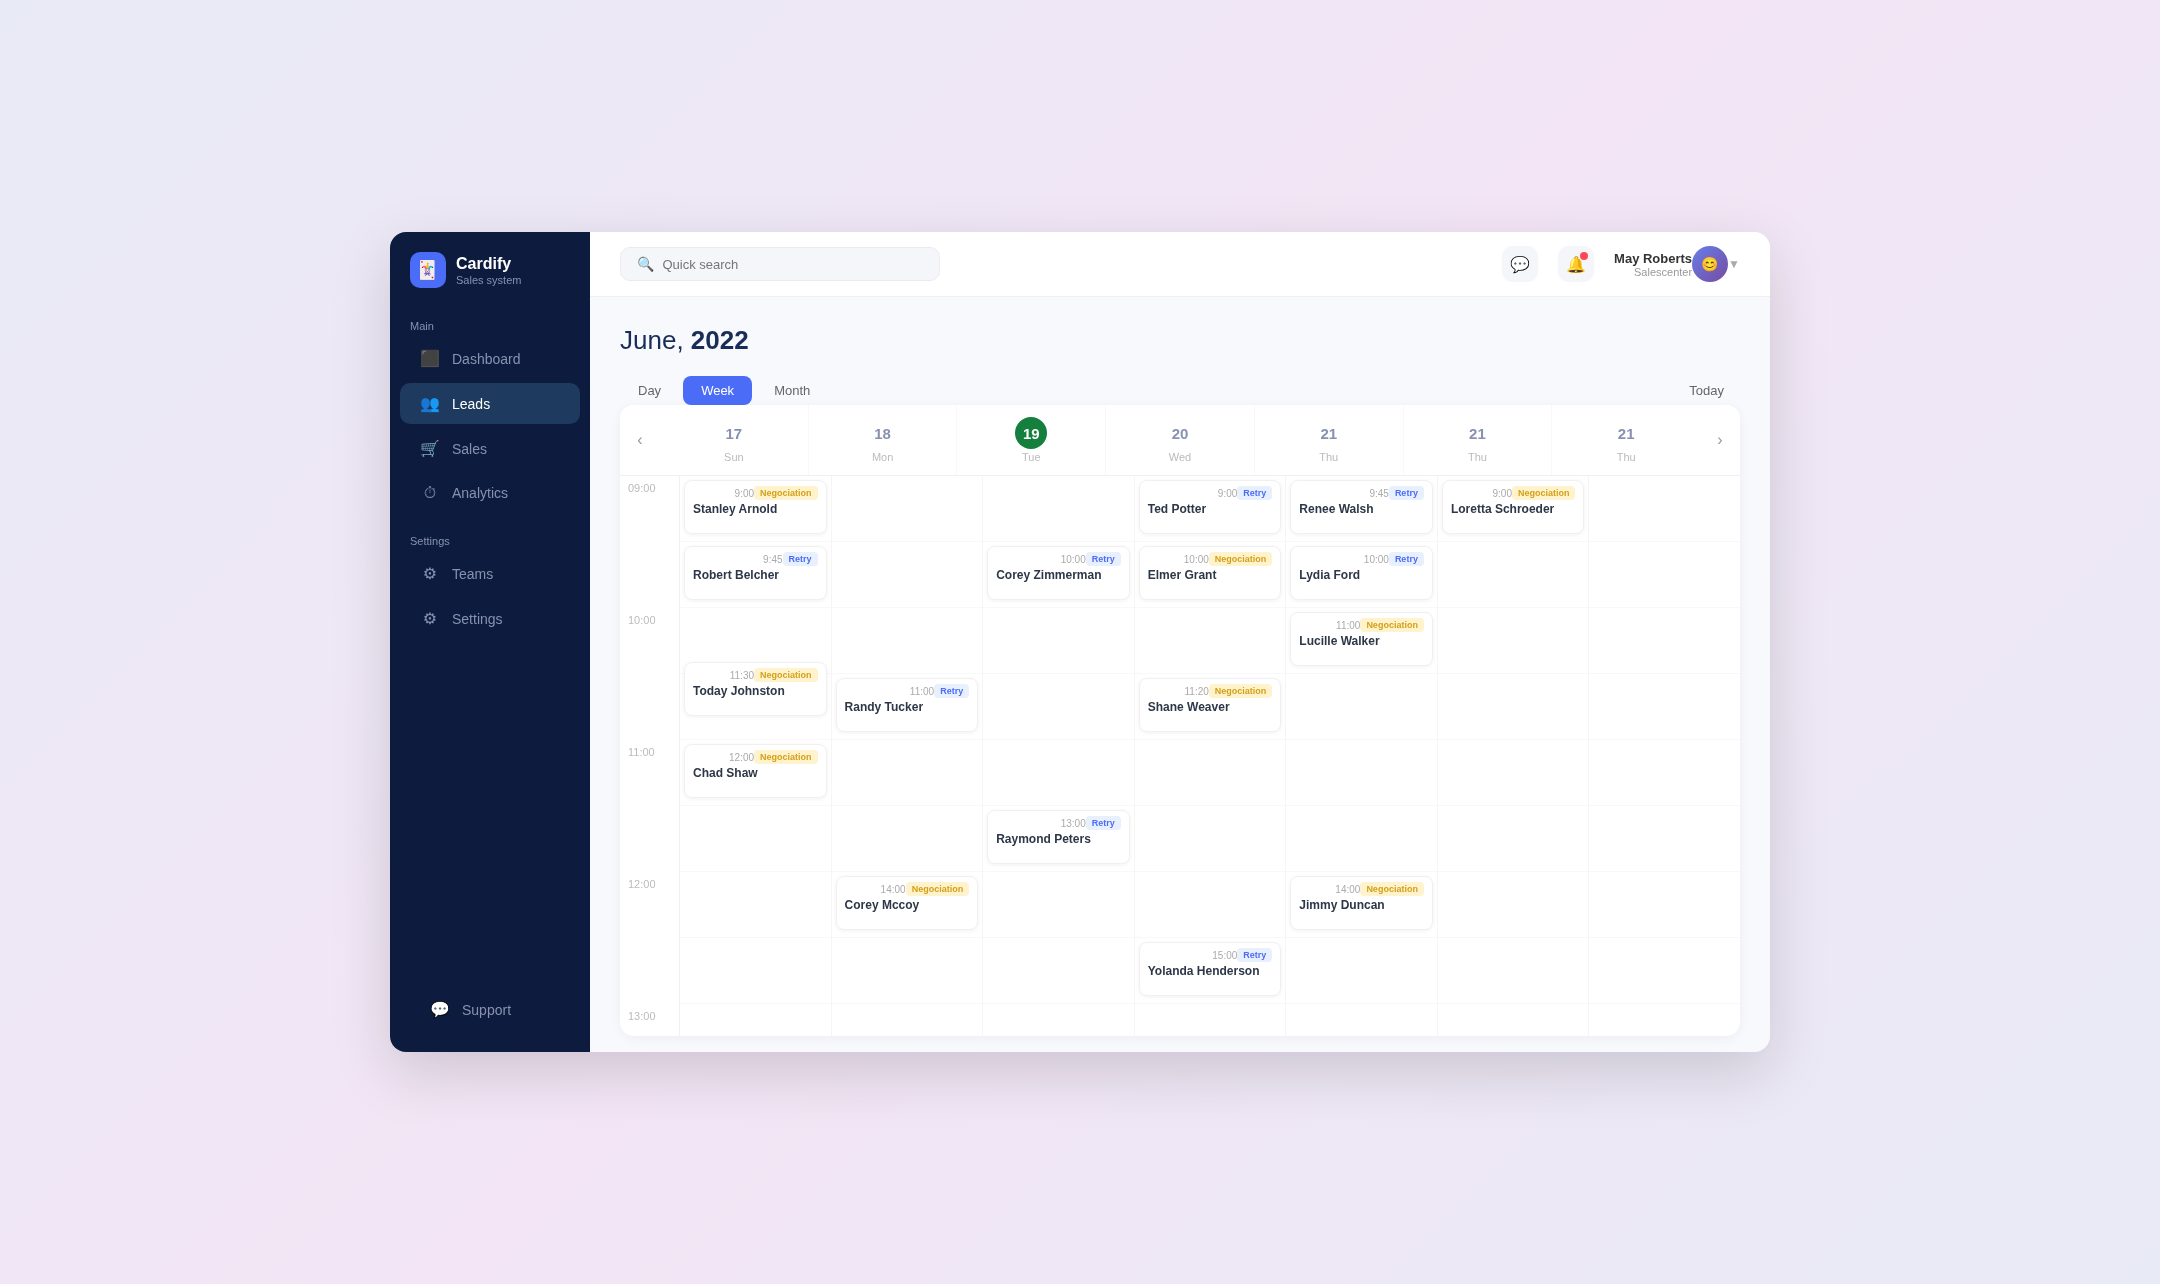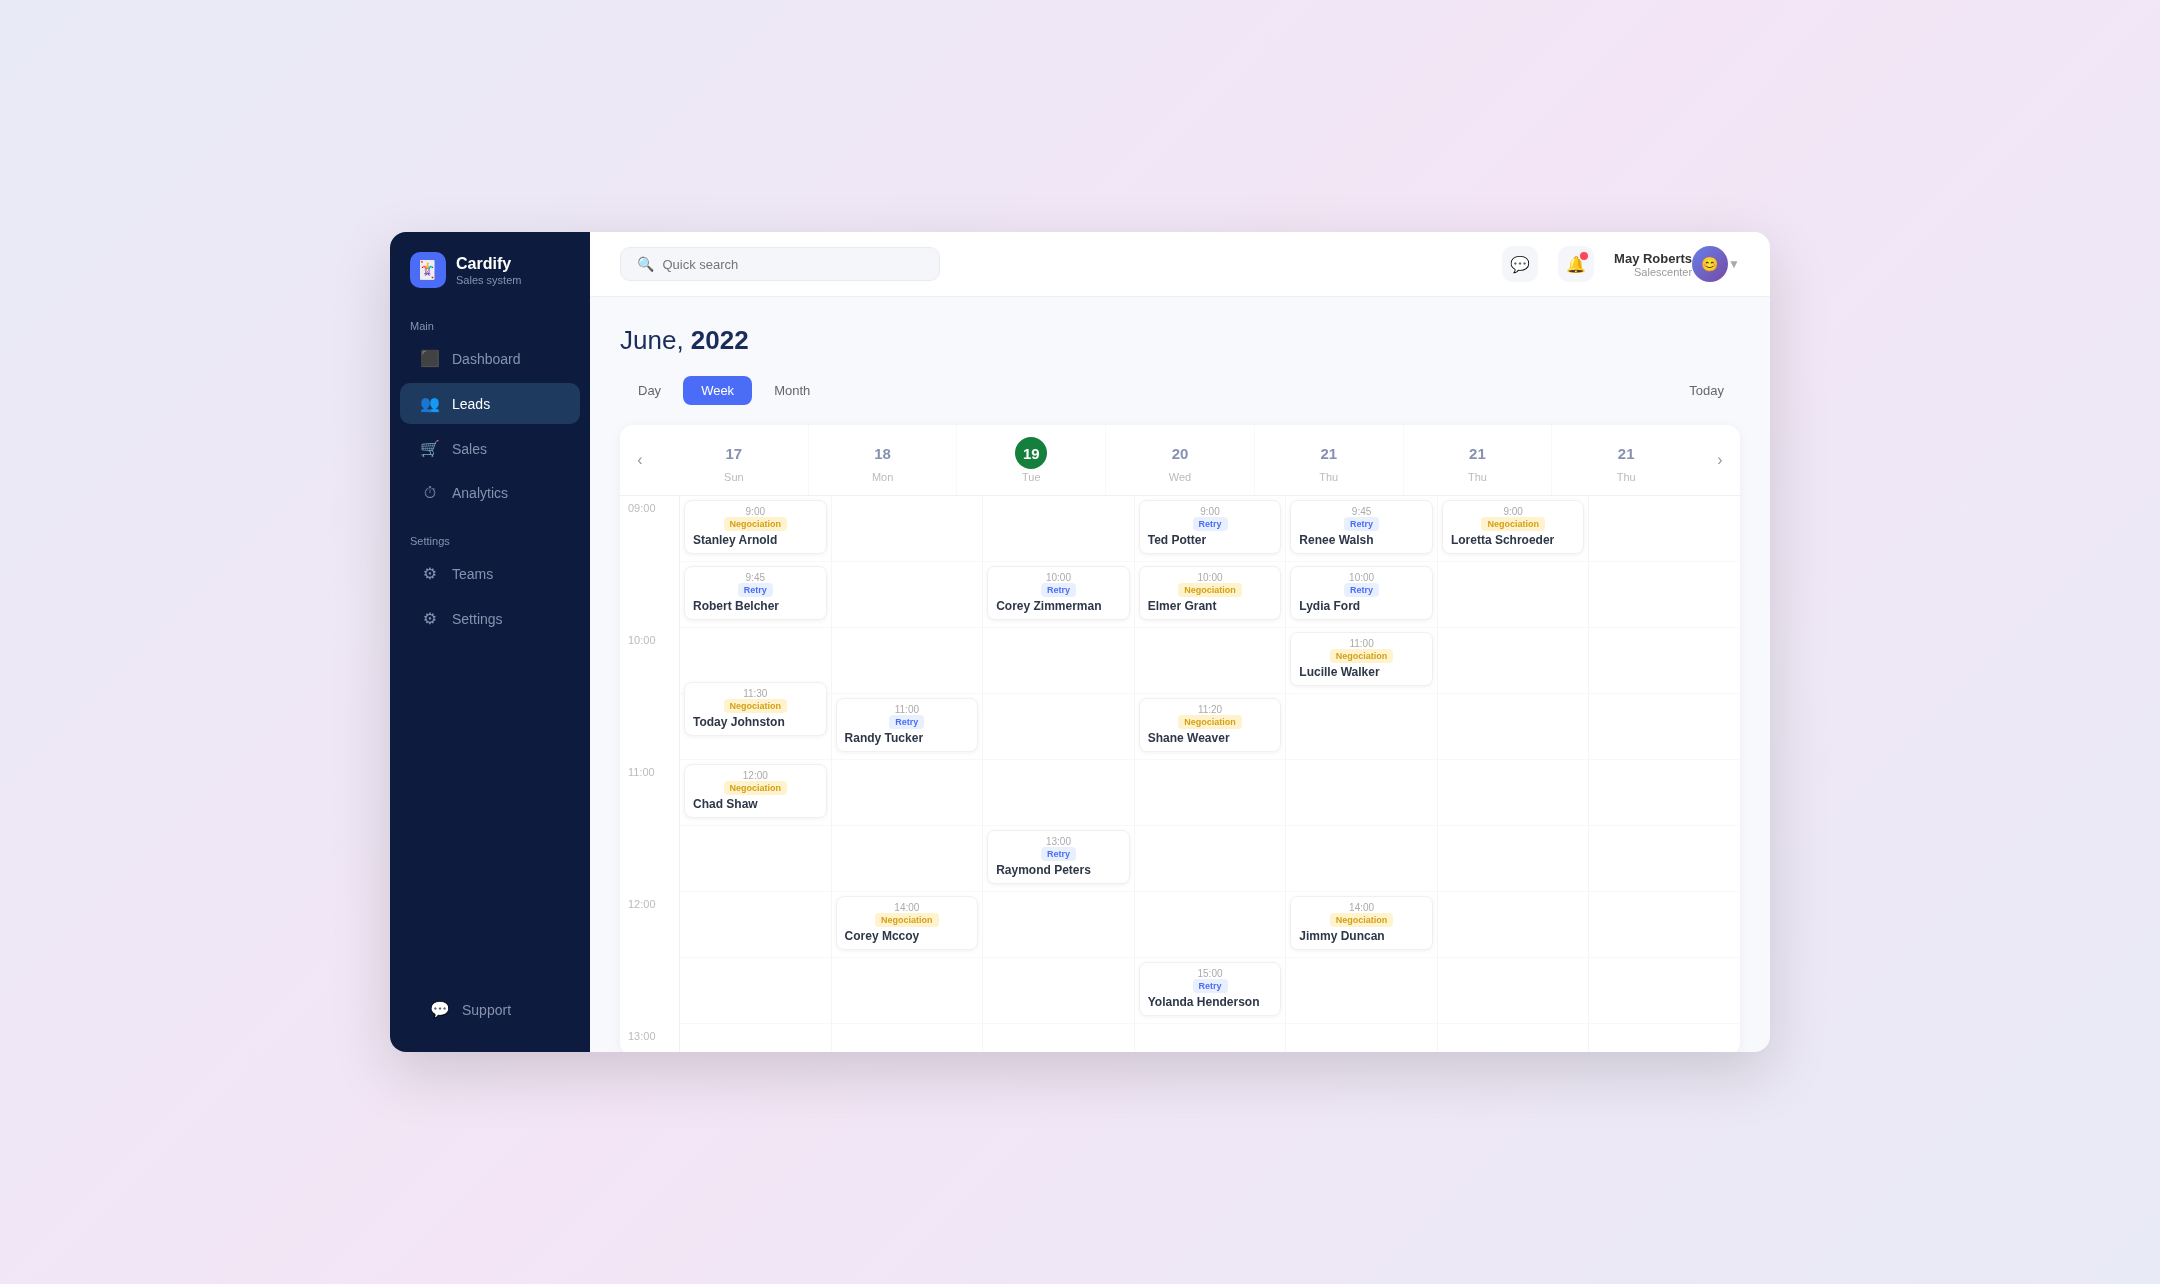--- a/index.html
+++ b/index.html
@@ -176,21 +176,20 @@
       font-weight: 700;
       color: #1a2d5a;
       margin-bottom: 20px;
     }
     .page-title span { font-weight: 400; }
     
     .view-tabs {
       display: flex;
       align-items: center;
       justify-content: space-between;
-      margin-bottom: 20px;
     }
     .tabs-left { display: flex; gap: 4px; }
     .tab-btn {
       padding: 7px 18px;
       border-radius: 8px;
       border: none;
       cursor: pointer;
       font-size: 13px;
       font-weight: 500;
       background: transparent;
@@ -301,21 +300,21 @@
       position: absolute;
       left: 4px;
       right: 4px;
       border-radius: 8px;
       background: white;
       border: 1px solid #f0f0f0;
       padding: 5px 8px;
       z-index: 2;
       box-shadow: 0 1px 4px rgba(0,0,0,0.06);
     }
-    .event-time { font-size: 10px; color: #aaa; margin-bottom: 2px; display: flex; justify-content: flex-end; align-items: center; flex-direction: column; }
+    .event-time { font-size: 10px; color: #aaa; margin-bottom: 2px; display: flex; justify-content: flex-end; align-items: center; }
     .event-name { font-size: 12px; font-weight: 600; color: #2d3748; }
     .badge {
       font-size: 9px;
       padding: 2px 6px;
       border-radius: 4px;
       font-weight: 600;
     }
     .badge-yellow { background: #fff3cd; color: #d4a017; }
     .badge-blue { background: #e8f0fe; color: #4a6cf7; }
   </style>

